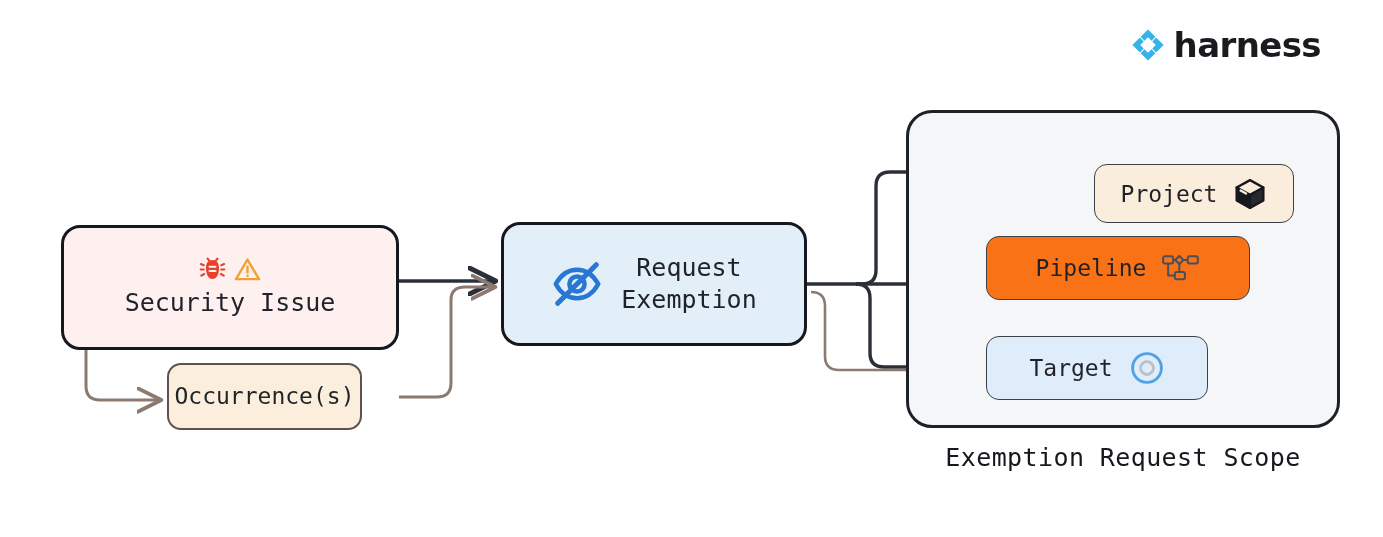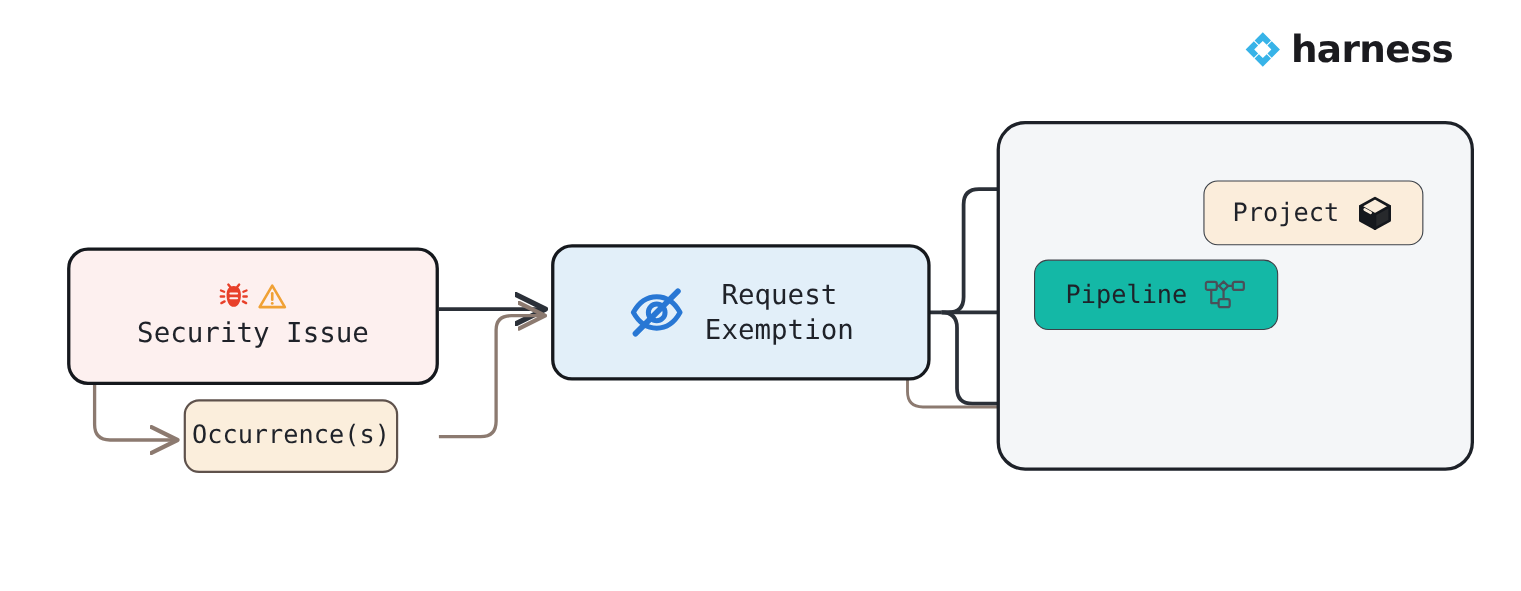--- a/index.html
+++ b/index.html
@@ -74,21 +74,21 @@
 
   #node-occurrences {
     left: 167px; top: 363px; width: 195px; height: 67px;
     background: #fbeedc;
     border: 2.4px solid #5f524c;
     border-radius: 14px;
     font-size: 23px;
   }
 
   #node-request-exemption {
-    left: 501px; top: 222px; width: 345px; height: 124px;
+    left: 501px; top: 222px; width: 306px; height: 124px;
     background: #e2eff9;
     border: 3.2px solid #15181d;
     border-radius: 19px;
     font-size: 25px;
     gap: 18px;
   }
   #node-request-exemption .re-text { text-align: center; }
 
   
   #scope-group {
@@ -120,22 +120,22 @@
     border-radius: 13px;
     white-space: pre;
   }
   #node-project {
     left: 1094px; top: 150px; width: 200px; height: 59px;
     background: #fbeddb;
     border: 1.8px solid #3c4148;
     margin-top: 14px;
   }
   #node-pipeline {
-    left: 940px; top: 236px; width: 222px; height: 64px;
-    background: #14b8a6;
+    left: 986px; top: 236px; width: 264px; height: 64px;
+    background: #f97316;
     border: 1.8px solid #3c4148;
   }
   #node-target {
     left: 986px; top: 336px; width: 222px; height: 64px;
     background: #dfedfa;
     border: 1.8px solid #3c4148;
   }
   .scope-icon { display: block; flex: 0 0 auto; }
 </style>
 </head>
@@ -251,15 +251,23 @@
         <path d="M15.5 2.2 L19.2 5.8 L15.5 9.4 L11.8 5.8 Z"></path>
         <rect x="23" y="2.5" width="9" height="6.5" rx="1.6"></rect>
         <rect x="11.5" y="16.5" width="9" height="6.5" rx="1.6"></rect>
         <path d="M10 5.8 L11.8 5.8 M19.2 5.8 L23 5.8"></path>
         <path d="M5.5 9 L5.5 19.7 L11.5 19.7"></path>
         <path d="M15.5 9.4 L15.5 16.5"></path>
       </g>
     </svg>
   </div>
 
-
+  <div class="scope-node" id="node-target">
+    <span class="node-label">Target</span>
+    <svg class="scope-icon" width="36" height="36" viewBox="0 0 24 24">
+      <circle cx="12" cy="12" r="9.6" fill="none" stroke="#4ea3e8" stroke-width="1.9"></circle>
+      <circle cx="12" cy="12" r="4.3" fill="none" stroke="#b9c0c7" stroke-width="1.9"></circle>
+    </svg>
+  </div>
+
+  <div id="scope-caption">Exemption Request Scope</div>
 
 </div>
 
 </body></html>

